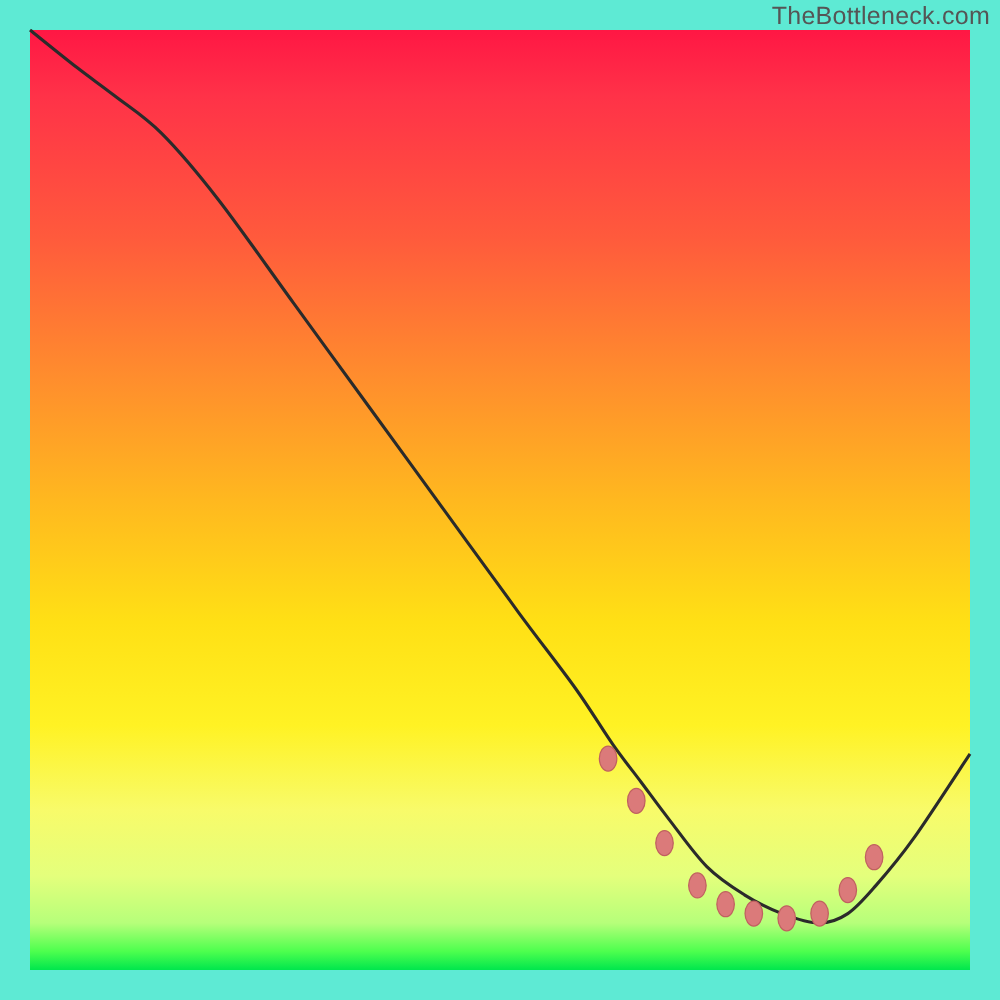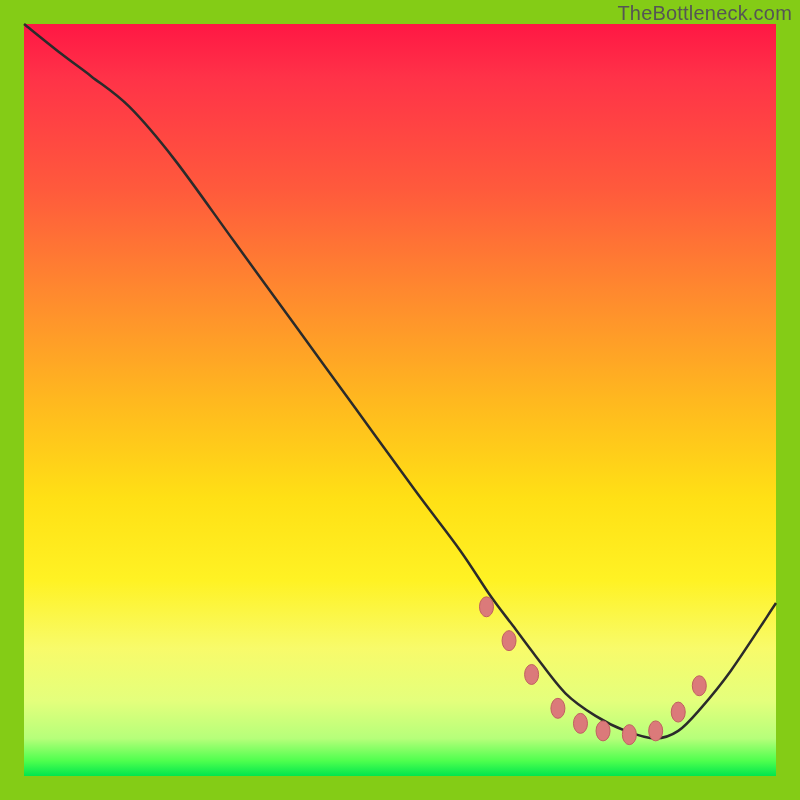--- a/index.html
+++ b/index.html
@@ -8,21 +8,21 @@
     width: 800px;
     height: 800px;
     overflow: hidden;
     background: #000;
     font-family: Arial, Helvetica, sans-serif;
   }
   .wrap {
     position: relative;
     width: 800px;
     height: 800px;
-    background: #84cc16;
+    background: #5eead4;
   }
   .plot {
     position: absolute;
     left: 24px;
     top: 24px;
     width: 752px;
     height: 752px;
     
     background: linear-gradient(
       to bottom,

